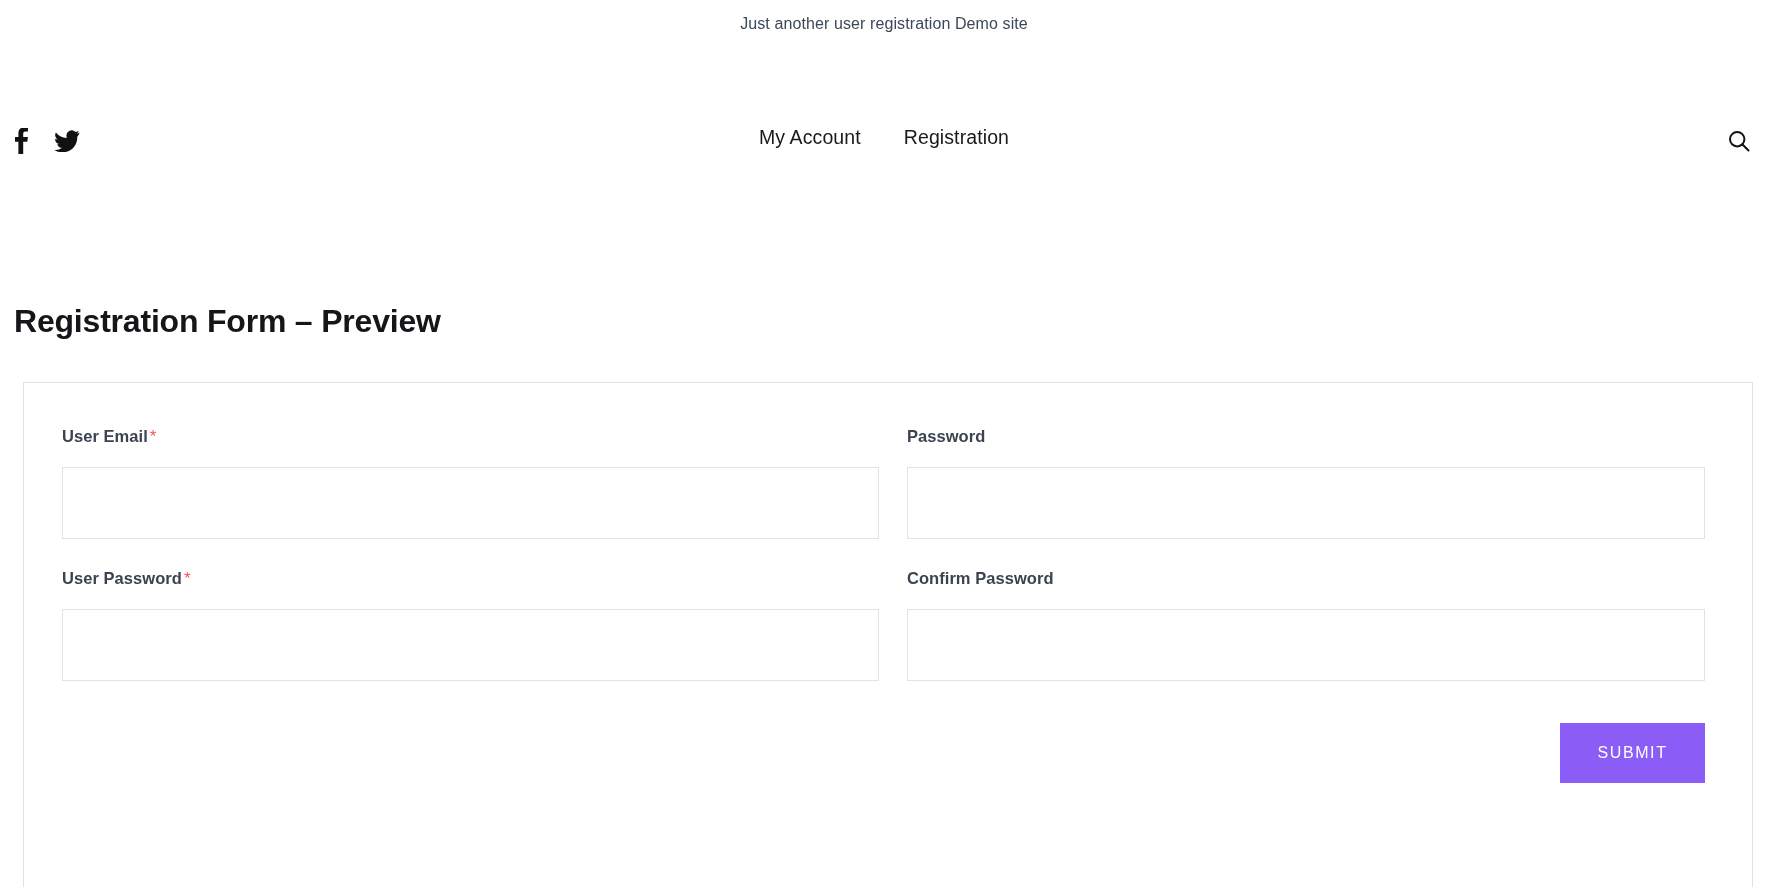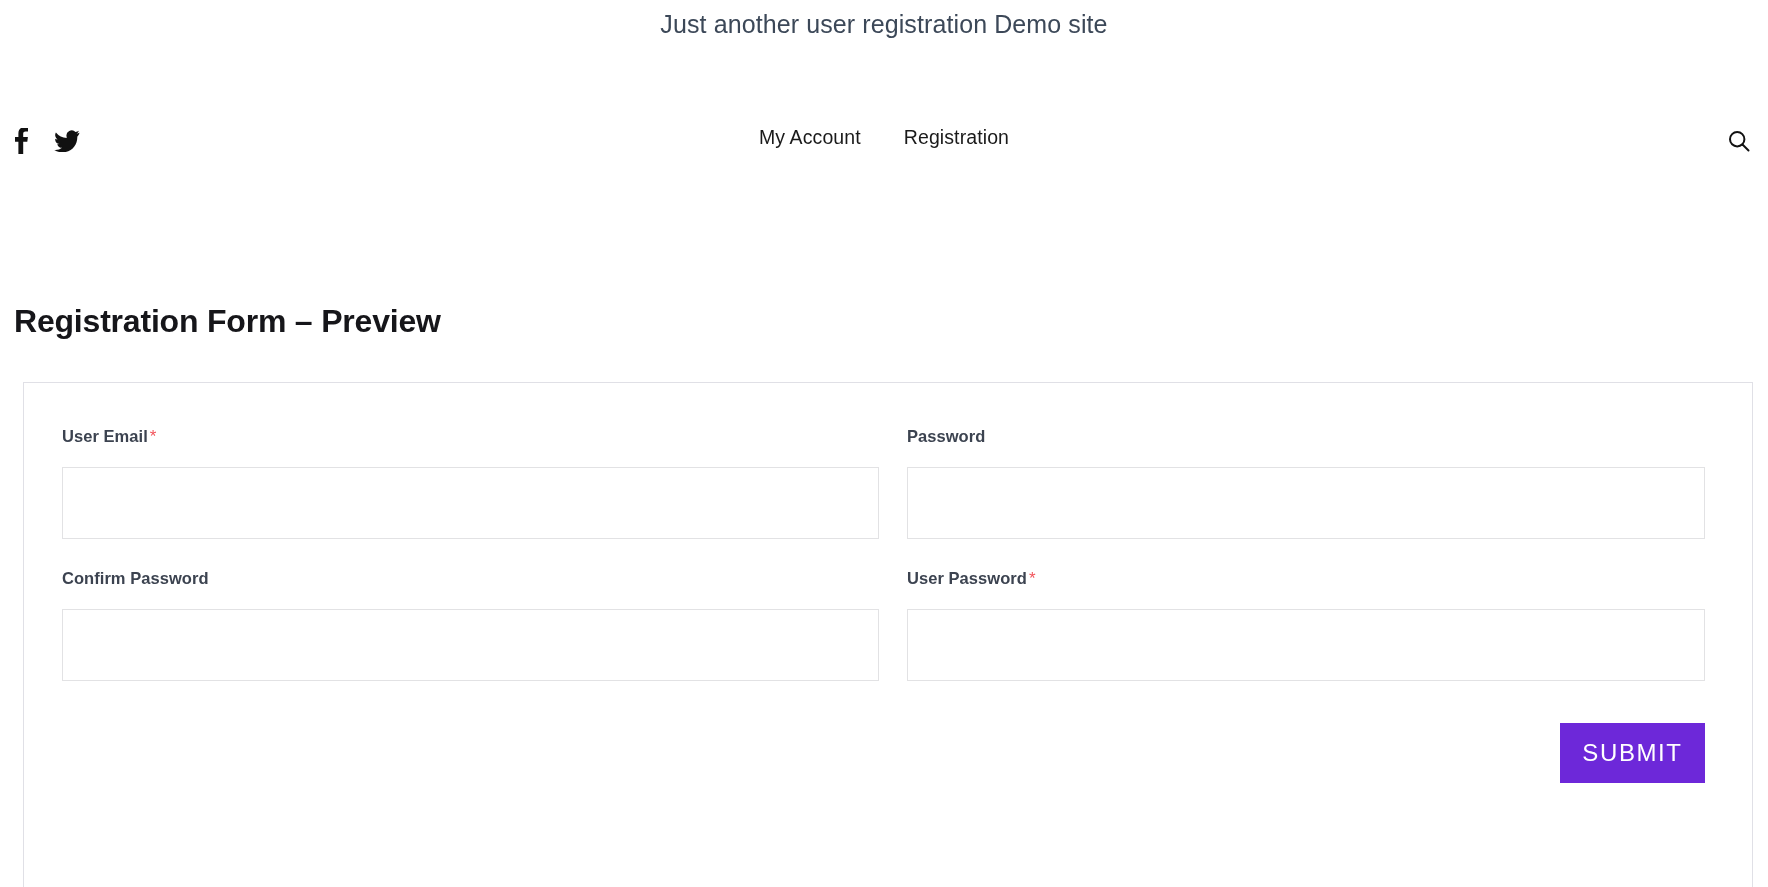--- a/index.html
+++ b/index.html
@@ -24,21 +24,21 @@
     position: absolute;
     top: 0;
     left: 0;
     width: 1768px;
     height: 48px;
     display: flex;
     align-items: center;
     justify-content: center;
   }
   .tagline {
-    font-size: 25px;
+    font-size: 16px;
     font-weight: 400;
     color: #3c4858;
     letter-spacing: 0.1px;
     line-height: 1.3;
   }
 
   
   .site-header {
     position: absolute;
     top: 108px;
@@ -169,25 +169,25 @@
 
   .form-actions {
     display: flex;
     justify-content: flex-end;
     margin-top: 13px;
   }
 
   .submit-button {
     min-width: 145px;
     height: 60px;
-    background: #6d28d9;
+    background: #8b5cf6;
     color: #ffffff;
     border: none;
     font-family: "Liberation Sans", sans-serif;
-    font-size: 24px;
+    font-size: 16px;
     font-weight: 400;
     letter-spacing: 1.6px;
     text-transform: uppercase;
     cursor: pointer;
     padding: 0 22px;
   }
 </style>
 </head>
 <body>
 
@@ -241,28 +241,28 @@
 
         <div class="field">
           <label class="field-label">
             <span>Password</span><span class="req-star"></span>
           </label>
           <input class="field-input" type="text" placeholder="" style="">
         </div>
 
         <div class="field">
           <label class="field-label">
+            <span>User Password</span><span class="req-star">*</span>
+          </label>
+          <input class="field-input" type="password" placeholder="" style="">
+        </div>
+
+        <div class="field">
+          <label class="field-label">
             <span>Confirm Password</span><span class="req-star"></span>
-          </label>
-          <input class="field-input" type="password" placeholder="" style="">
-        </div>
-
-        <div class="field">
-          <label class="field-label">
-            <span>User Password</span><span class="req-star">*</span>
           </label>
           <input class="field-input" type="password" placeholder="" style="">
         </div>
 
       </form>
 
       <div class="form-actions">
         <button class="submit-button" type="submit">Submit</button>
       </div>
     </div>

